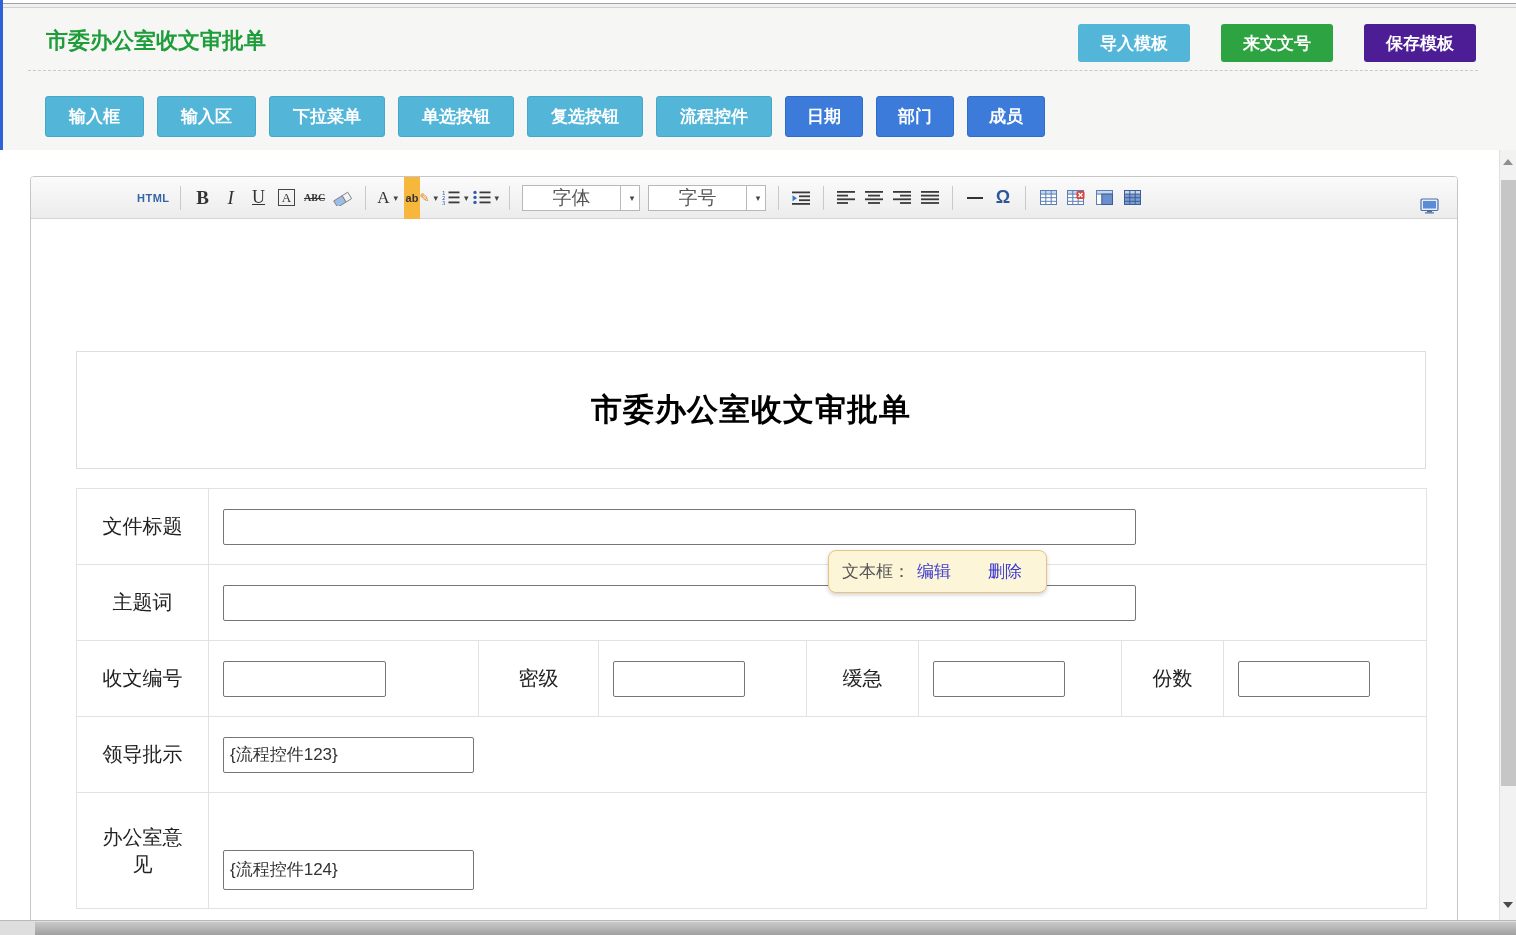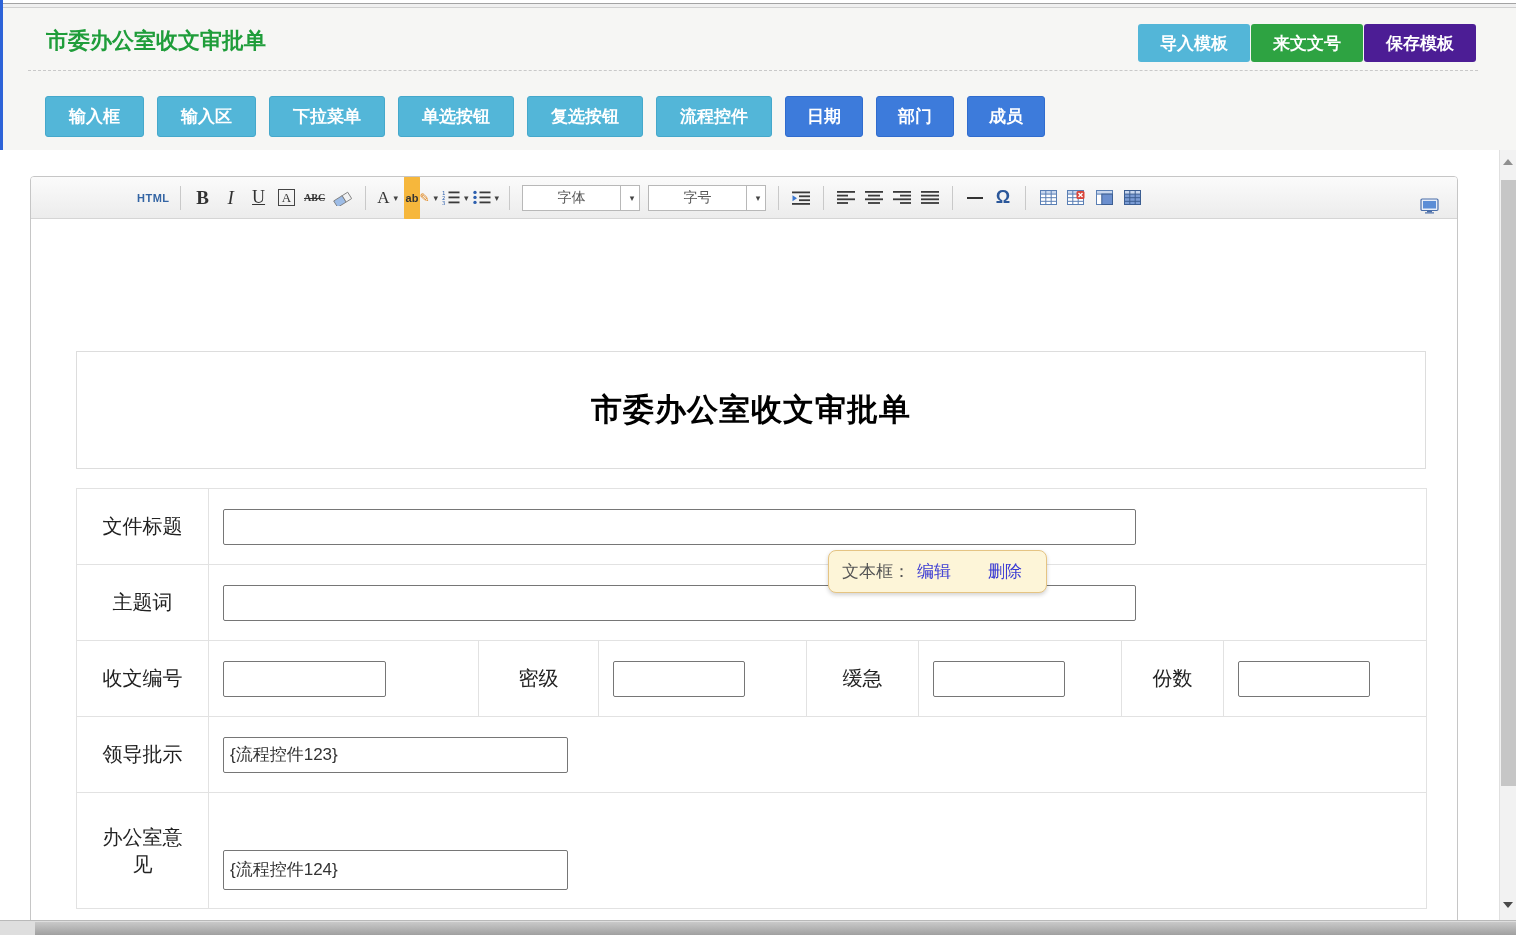--- a/index.html
+++ b/index.html
@@ -9,21 +9,21 @@
   
   .top-edge { position:absolute; left:0; top:0; width:100%; height:8px;
     background:linear-gradient(#ffffff 0 36%, #a3a3a3 36% 50%, #f0f0f0 50% 86%, #cfcfcf 86% 100%); z-index:4; }
   .blue-strip { position:absolute; left:0; top:0; width:3px; height:150px; background:#2d63d8; z-index:5; }
 
   
   .top-panel { position:absolute; left:0; top:8px; width:100%; height:142px; background:#f6f6f4; }
   .app-title { position:absolute; left:46px; top:18px; font-family:"Liberation Serif", serif;
     font-weight:bold; font-size:22px; color:#1f9d3a; }
   .dashed-sep { position:absolute; left:28px; right:38px; top:62px; border-top:1px dashed #c9c9c9; }
-  .header-actions { position:absolute; right:40px; top:16px; display:flex; gap:1px; }
+  .header-actions { position:absolute; right:40px; top:16px; display:flex; gap:31px; }
   .hbtn { height:38px; padding:0 22px; display:flex; align-items:center; justify-content:center;
     color:#fff; font-family:"Liberation Serif", serif; font-weight:bold; font-size:17px;
     border-radius:3px; cursor:pointer; }
   .hbtn.import { background:#53b6d8; }
   .hbtn.preview { background:#2ea342; }
   .hbtn.save { background:#4c1d95; }
   .comp-row { position:absolute; left:45px; top:88px; display:flex; gap:13px; }
   .cbtn { height:41px; padding:0 23px; display:flex; align-items:center; justify-content:center;
     background:#53b6d8; border:1px solid #45a8cb; color:#fff; border-radius:3px;
     font-family:"Liberation Serif", serif; font-weight:bold; font-size:17px; cursor:pointer; }
@@ -43,42 +43,42 @@
   .u-ic { font-family:"Liberation Serif", serif; font-size:18px; text-decoration:underline; }
   .boxa-ic { font-family:"Liberation Serif", serif; font-size:13px; border:1px solid #444; padding:0px 3px; line-height:15px; }
   .abc-ic { font-family:"Liberation Serif", serif; font-weight:bold; font-size:10px; text-decoration:line-through; }
   .fc-ic { font-family:"Liberation Serif", serif; font-size:17px; }
   .hl-ab { font-size:11px; font-weight:bold; background:#f6b73c; border-radius:2px; padding:16px 2px; }
   .hl-pen { color:#e08318; font-size:12px; margin-left:-1px; }
   .caret { font-size:9px; color:#444; margin-left:4px; }
   .tsel { width:118px; height:26px; background:#fff; border:1px solid #b8b8b8; display:flex;
     margin:0 4px; cursor:pointer; flex:none; }
   .tsel-label { flex:1; display:flex; align-items:center; justify-content:center;
-    font-family:"Liberation Serif", serif; font-size:14px; color:#555; }
+    font-family:"Liberation Serif", serif; font-size:19px; color:#555; }
   .tsel-arrow { width:19px; border-left:1px solid #b8b8b8; display:flex; align-items:center; justify-content:center; }
   .hr-ic { width:16px; height:2px; background:#333; }
   .omega-ic { font-size:18px; color:#2b579a; font-weight:bold; }
   .fullscreen-btn { position:absolute; right:14px; top:8px; }
 
   
   .editor-content { position:relative; height:739px; background:#fff; }
   .doc-title-box { position:absolute; left:45px; top:132px; width:1350px; height:118px;
     border:1px solid #ddd; display:flex; align-items:center; justify-content:center; }
   .doc-title { font-weight:bold; font-size:31px; color:#000; letter-spacing:1px; }
   .doc-table { position:absolute; left:45px; top:269px; width:1350px;
     border-collapse:collapse; table-layout:fixed; }
   .doc-table td { border:1px solid #e2e2e2; vertical-align:middle; }
   .doc-table tr { height:76px; }
   .doc-table tr.tall { height:116px; }
   .lbl { text-align:center; font-size:20px; color:#222; padding:0 17px; }
   td.ctrl { padding-left:14px; }
   td.ctrl2 { padding-left:22px; }
   .inp { border:1px solid #767676; border-radius:2px; height:36px; background:#fff;
     font-size:17px; color:#333; padding:0 6px; outline:none; display:block; }
-  .w313{width:345px;} .w461{width:461px;} .w913{width:913px;}
+  .w313{width:251px;} .w461{width:461px;} .w913{width:913px;}
   .w163{width:163px;} .w132{width:132px;}
   .r6inp { margin-top:38px; height:40px; }
 
   
   .tooltip { position:absolute; left:797px; top:331px; width:219px; height:43px;
     background:#fdf5d8; border:1px solid #e5c483; border-radius:8px;
     box-shadow:0 2px 4px rgba(0,0,0,.18); display:flex; align-items:center;
     padding:0 13px; font-family:"Liberation Serif", serif; font-size:17px; color:#555; z-index:10; }
   .tlink { color:#3a3ad4; cursor:pointer; }
   .tlink.edit { margin-left:7px; }

